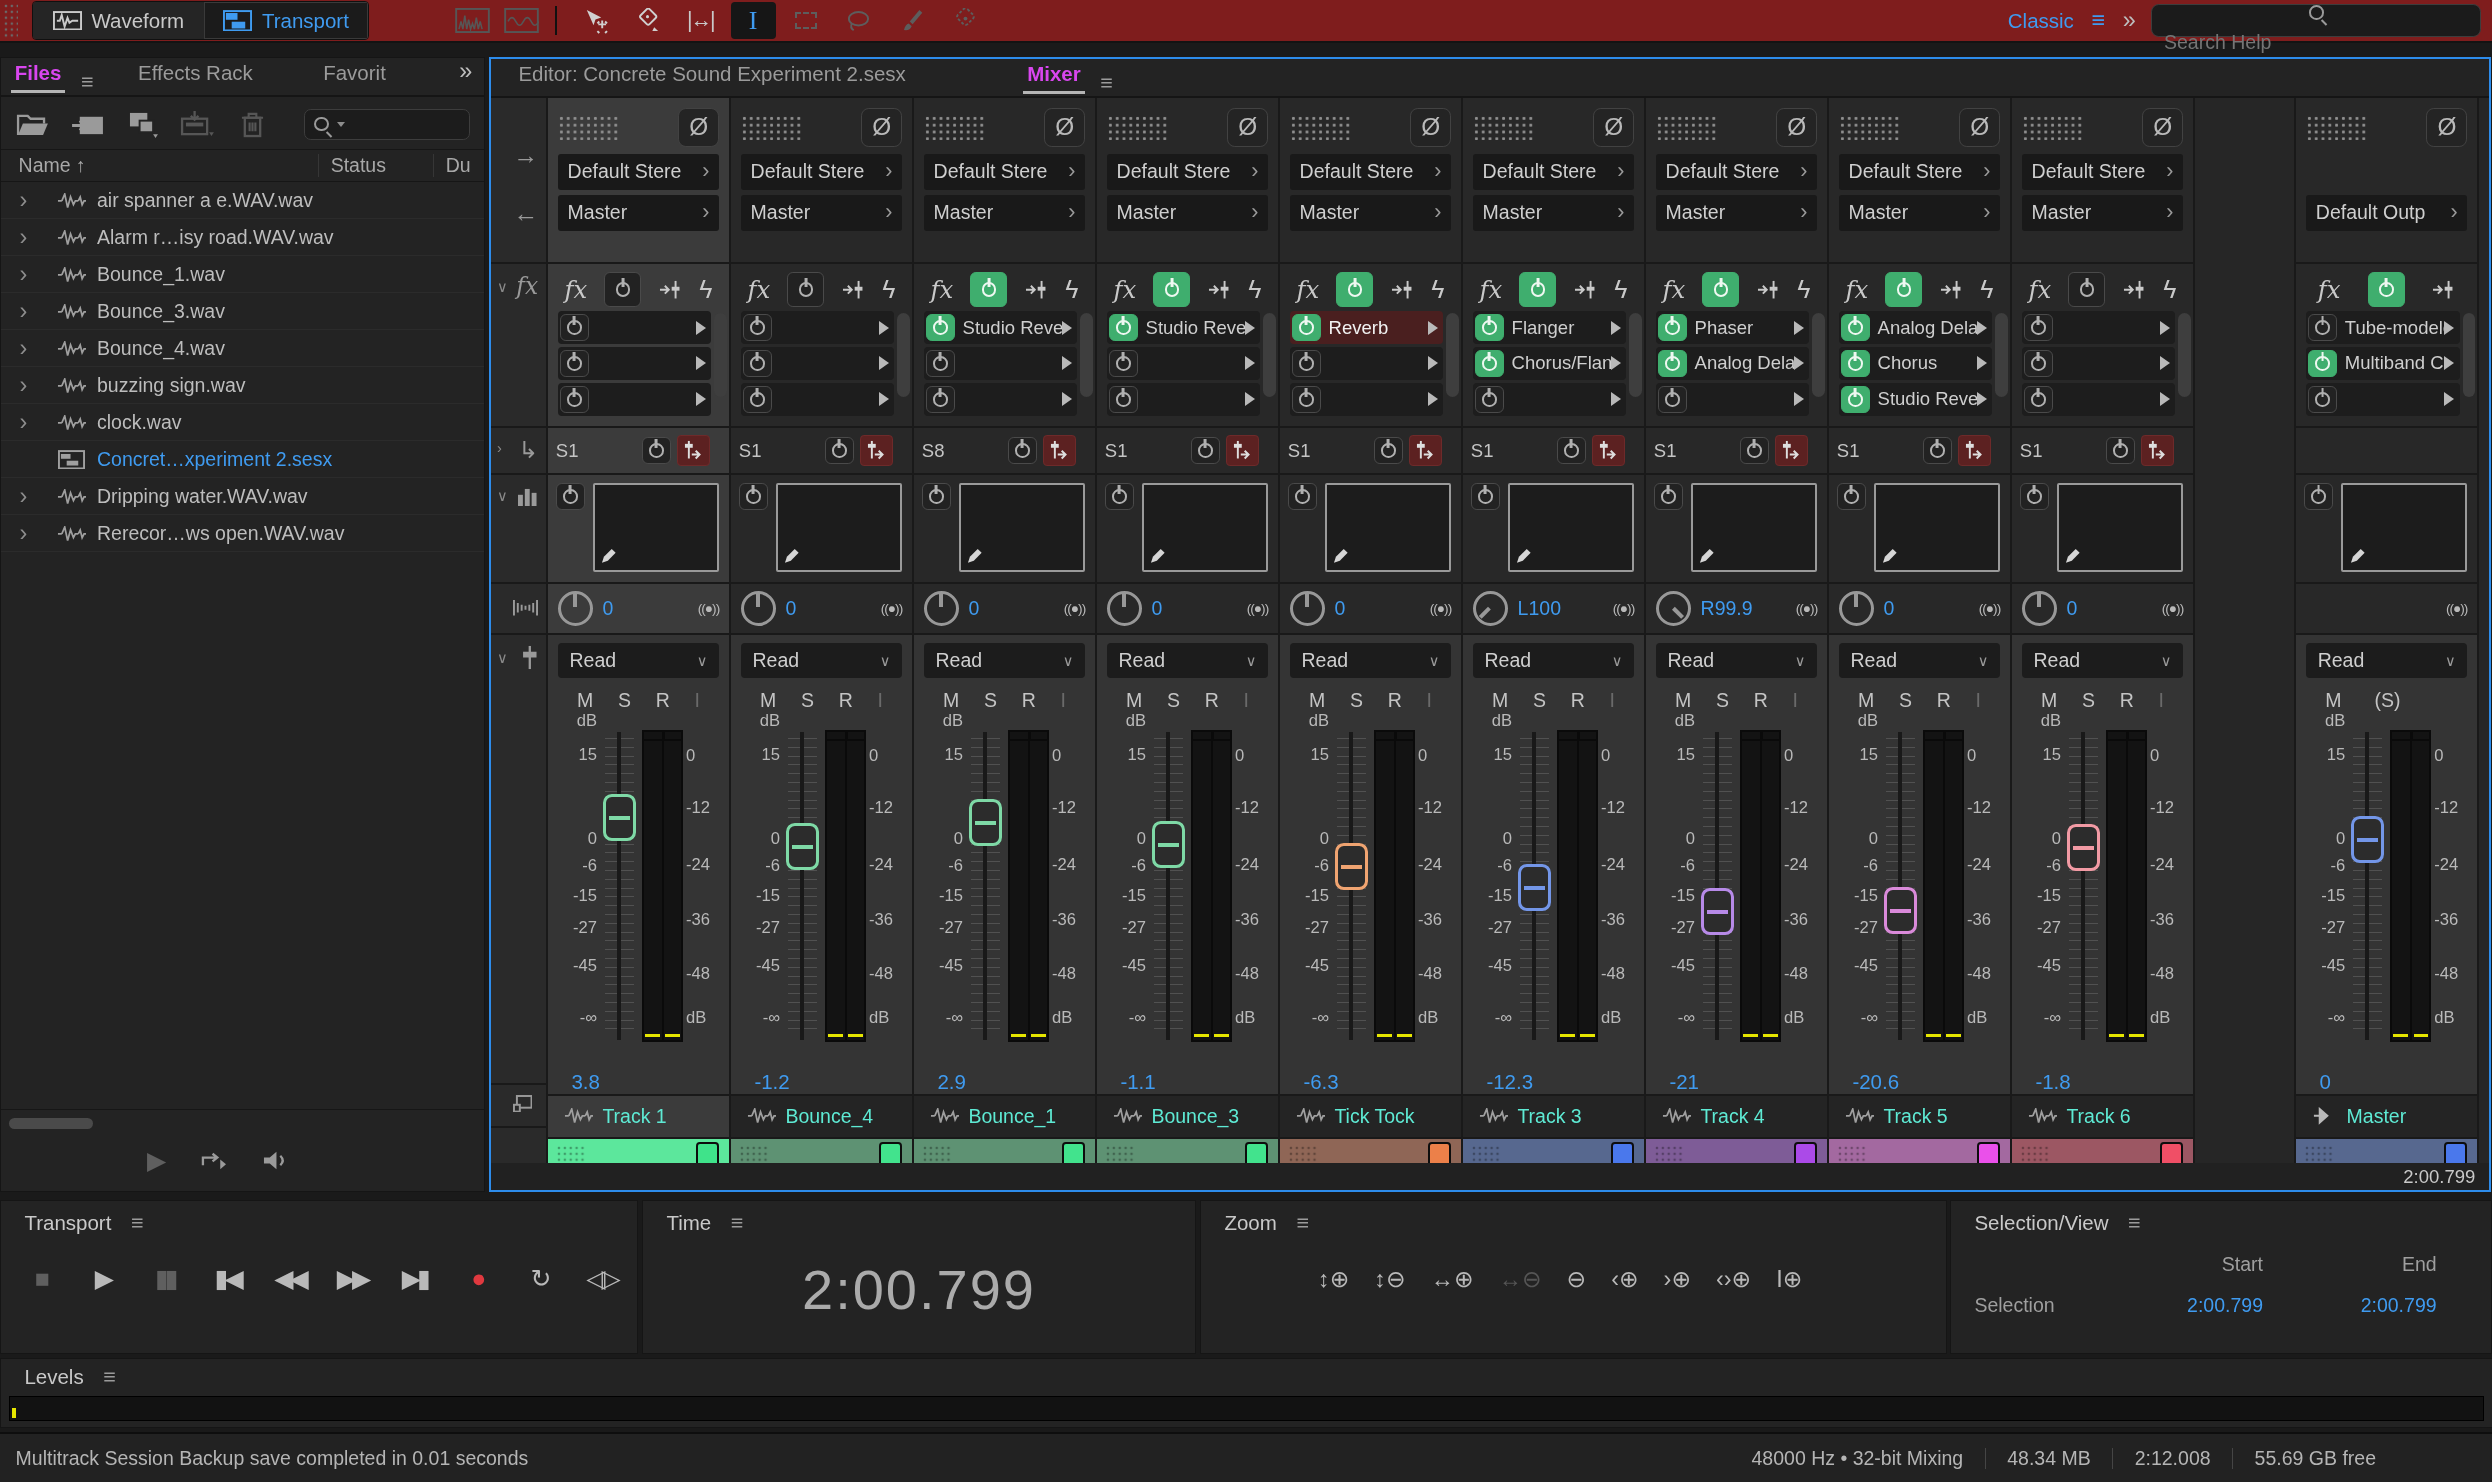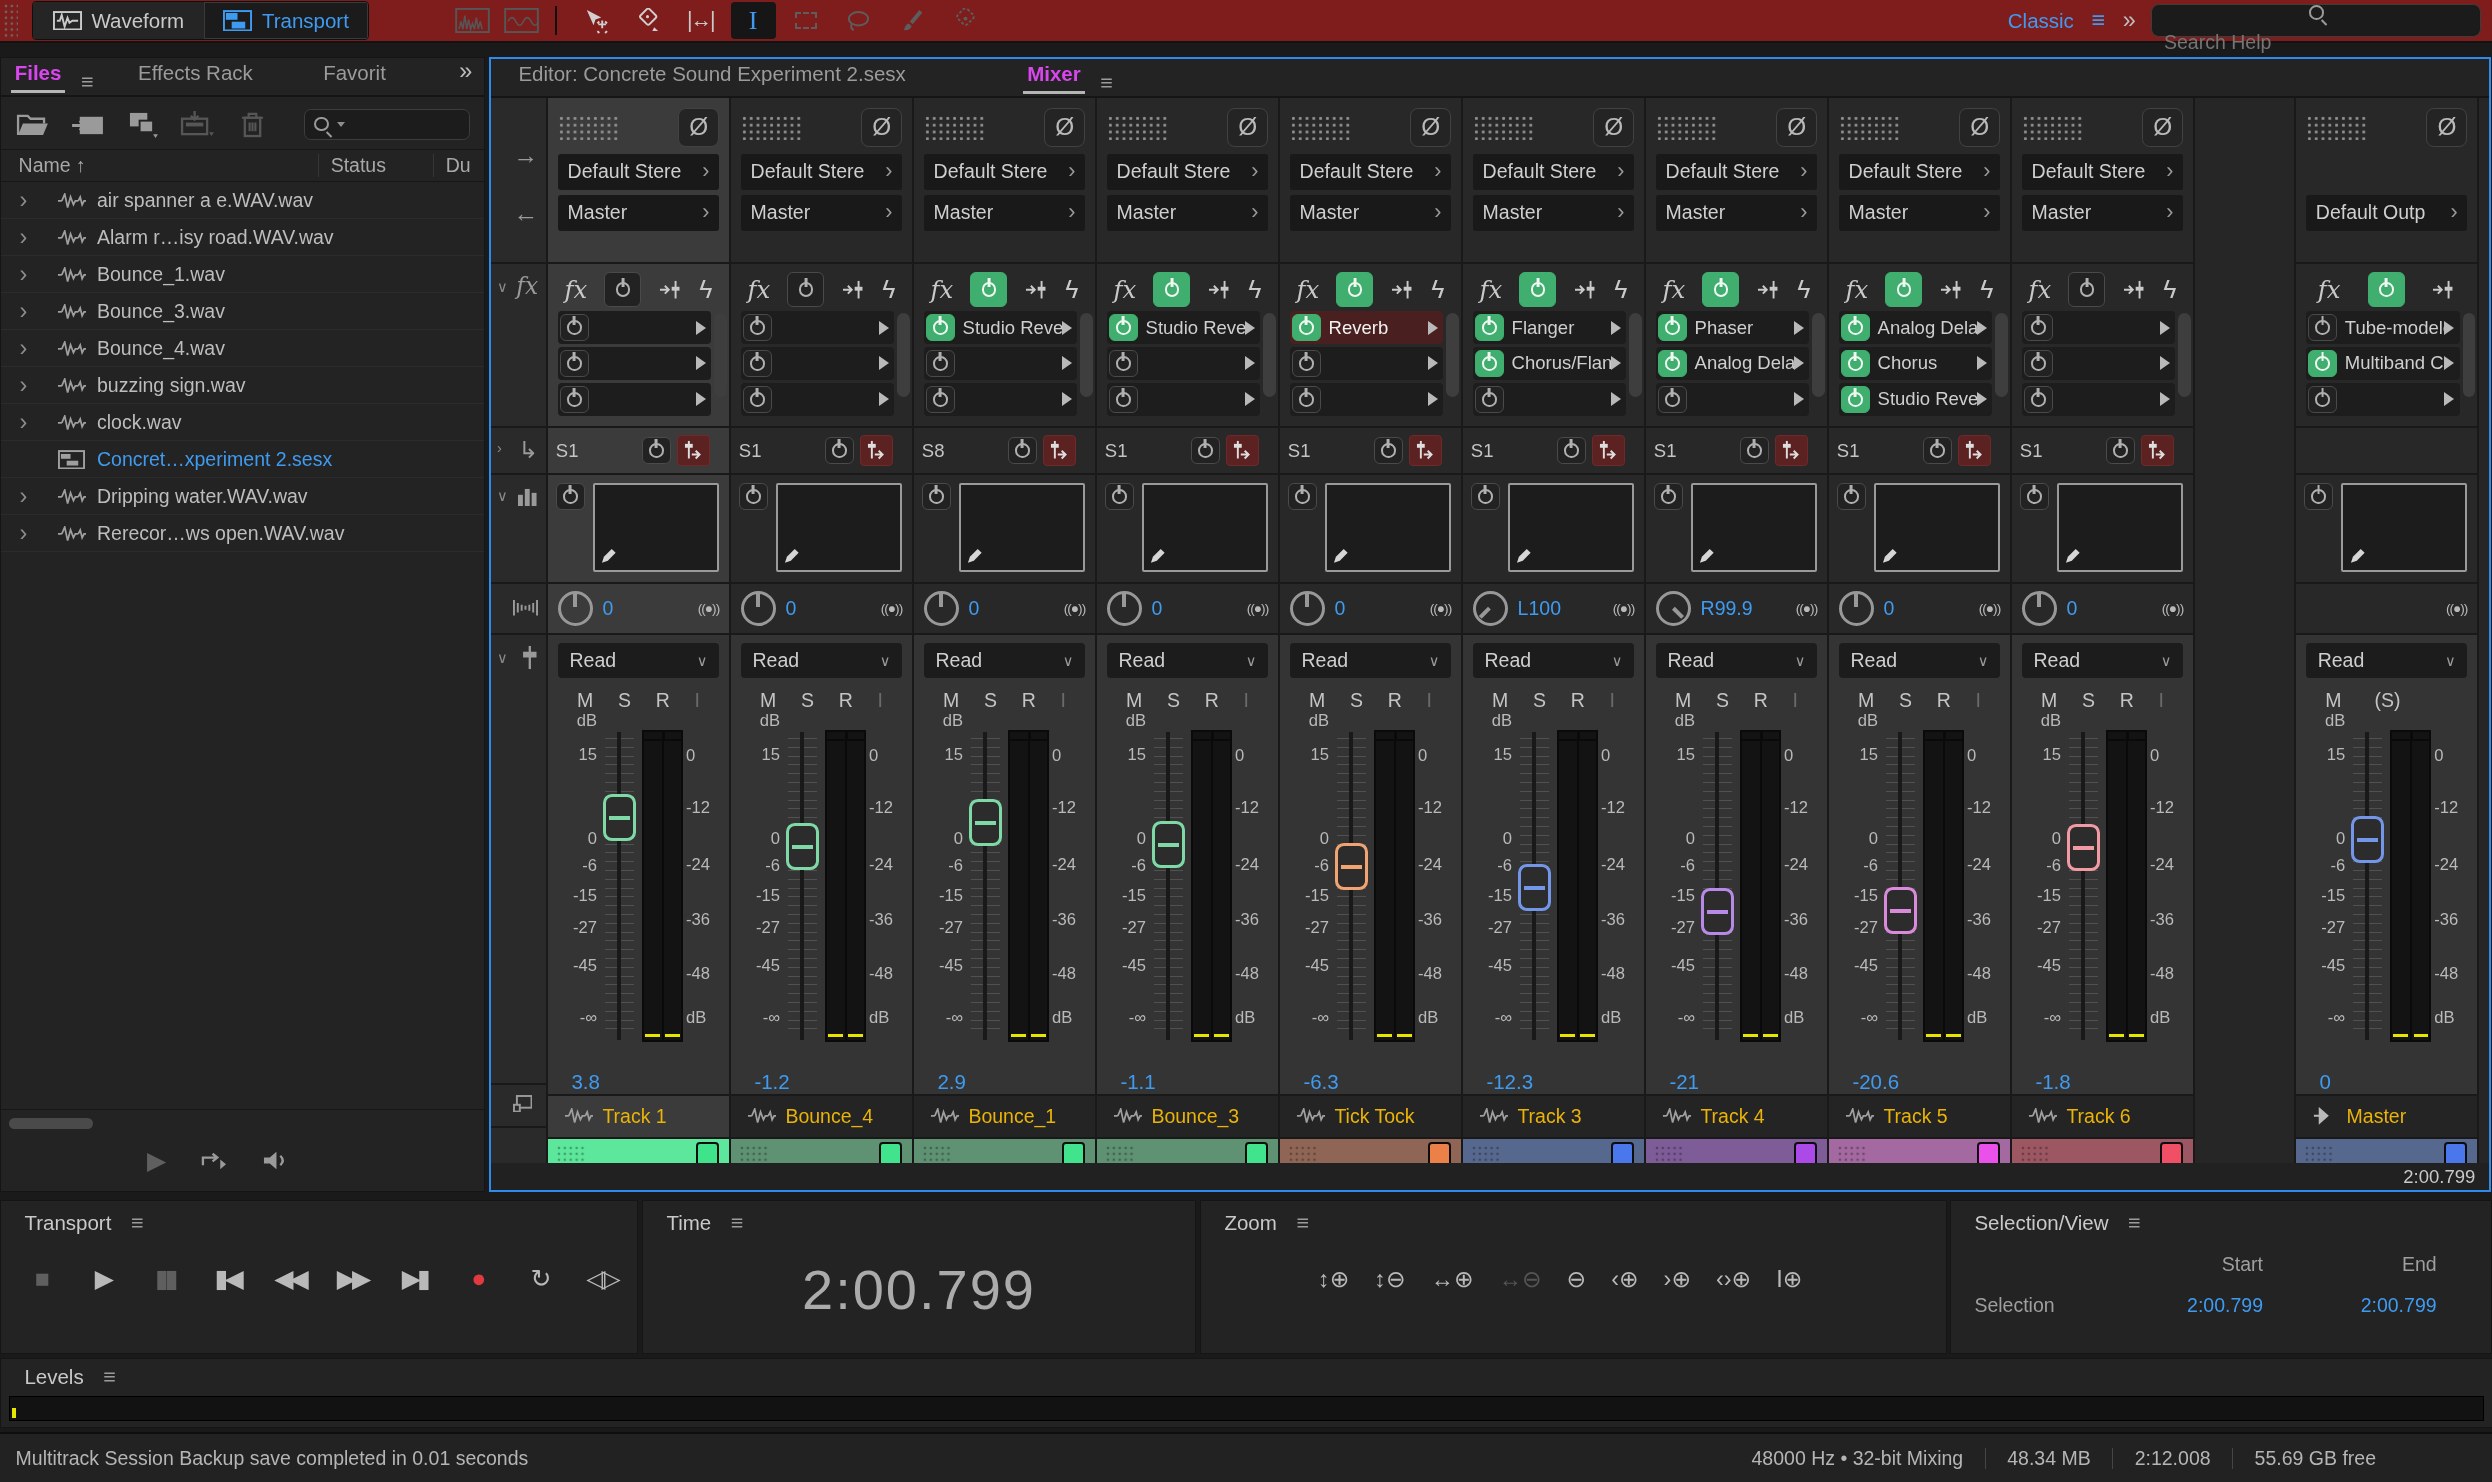--- a/index.html
+++ b/index.html
@@ -159,21 +159,21 @@
     background:#2c2c2c; }
   .handle i { position:absolute; left:2.9px; right:2.9px; top:50%; height:3.9px; margin-top:-2px; background:inherit; }
   .meter { position:absolute; left:94px; top:3.9px; width:41px; height:312px; background:#131313; border:2px solid #0a0a0a; }
   .meter .cap { position:absolute; top:0; left:0; right:0; height:8.8px; border-bottom:2px solid #0a0a0a; }
   .meter .cap::after { content:""; position:absolute; left:50%; top:0; bottom:0; width:2px; background:#0a0a0a; }
   .meter .chdiv { position:absolute; left:50%; top:0; bottom:0; width:2px; background:#0a0a0a; margin-left:-1px; }
   .meter .pk { position:absolute; bottom:2.9px; height:2.9px; background:#e6e600; width:14.6px; }
   .meter .pk.l { left:1px; } .meter .pk.r { right:1px; }
   .vol-val { padding:15.6px 0 0 23.4px; font-size:20.5px; color:#3f9bf0; }
 
-  .tname { font-size:19.5px; color:#eab308; white-space:nowrap; }
+  .tname { font-size:19.5px; color:#5eead4; white-space:nowrap; }
   .cb-grip { position:absolute; left:7.8px; top:5.9px; width:29px; height:23.4px;
     background-image:radial-gradient(rgba(0,0,0,.32) 1.3px, transparent 1.6px); background-size:5.9px 5.9px; }
   .cb-swatch { position:absolute; right:9.8px; top:2.9px; width:23.4px; height:29px; border:2.9px solid #0d0d0d; border-radius:3.9px; }
 
   
   .bpanel { position:absolute; top:1200px; height:154px; background:#232323; border:1px solid #151515; }
   .bp-head { display:flex; align-items:center; gap:13.7px; padding:9.8px 0 0 23.4px; font-size:20.5px; color:#c9c9c9; }
   .transport-btns { display:flex; gap:23.4px; align-items:center; padding:25px 0 0 19.5px; }
   .tbtn { width:39px; height:35px; display:flex; align-items:center; justify-content:center;
     font-size:25px; color:#b9b9b9; letter-spacing:-3.9px; }

